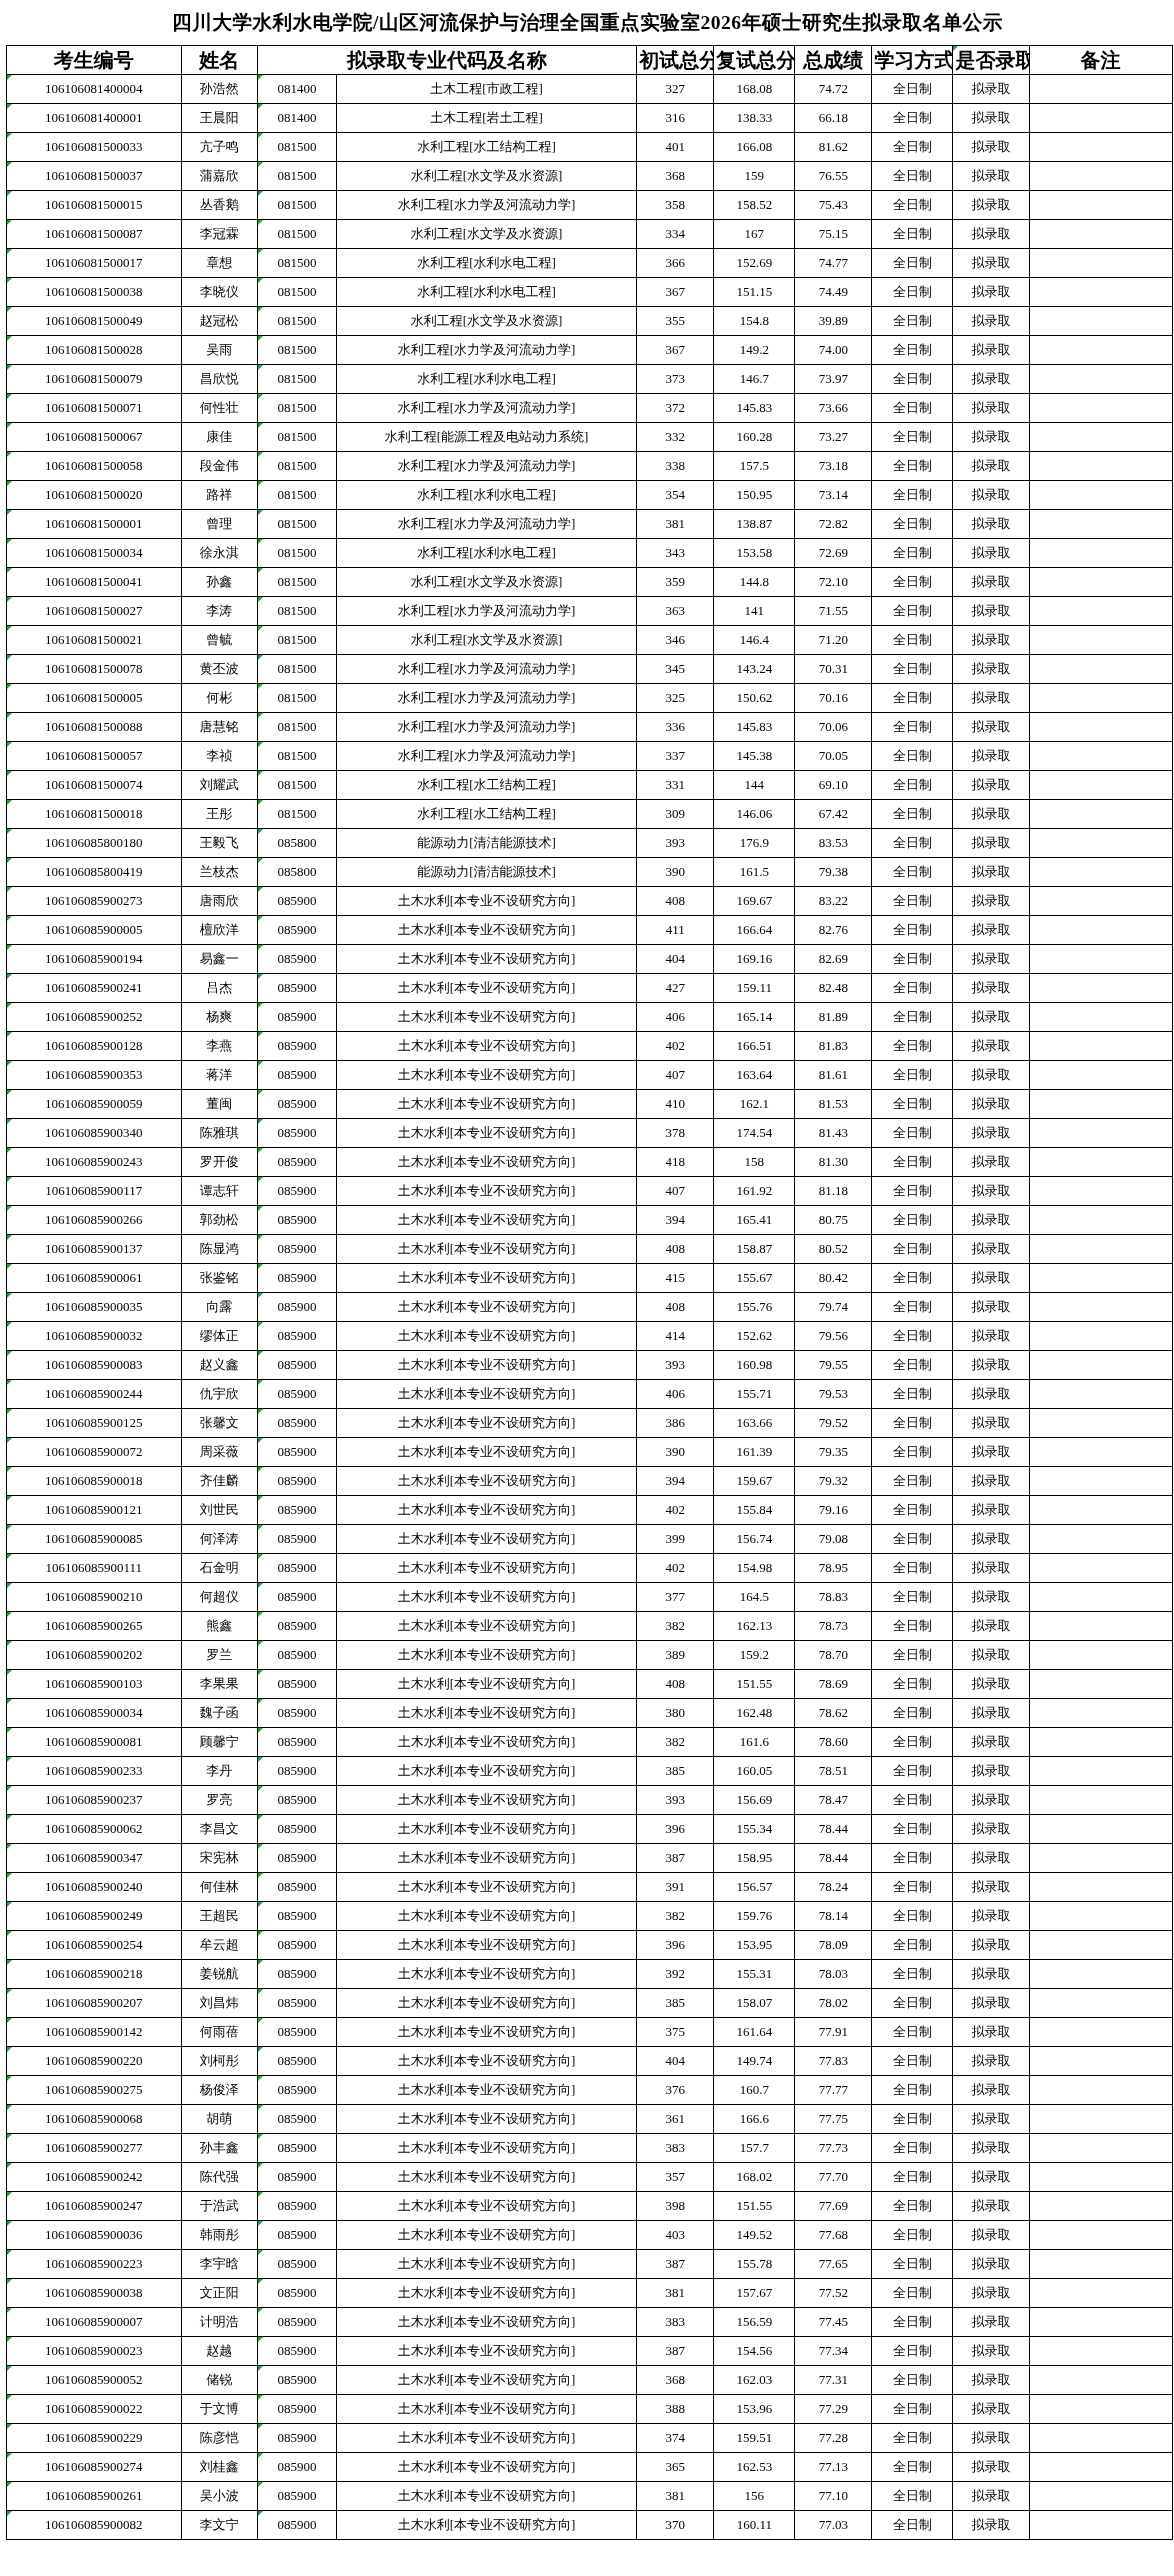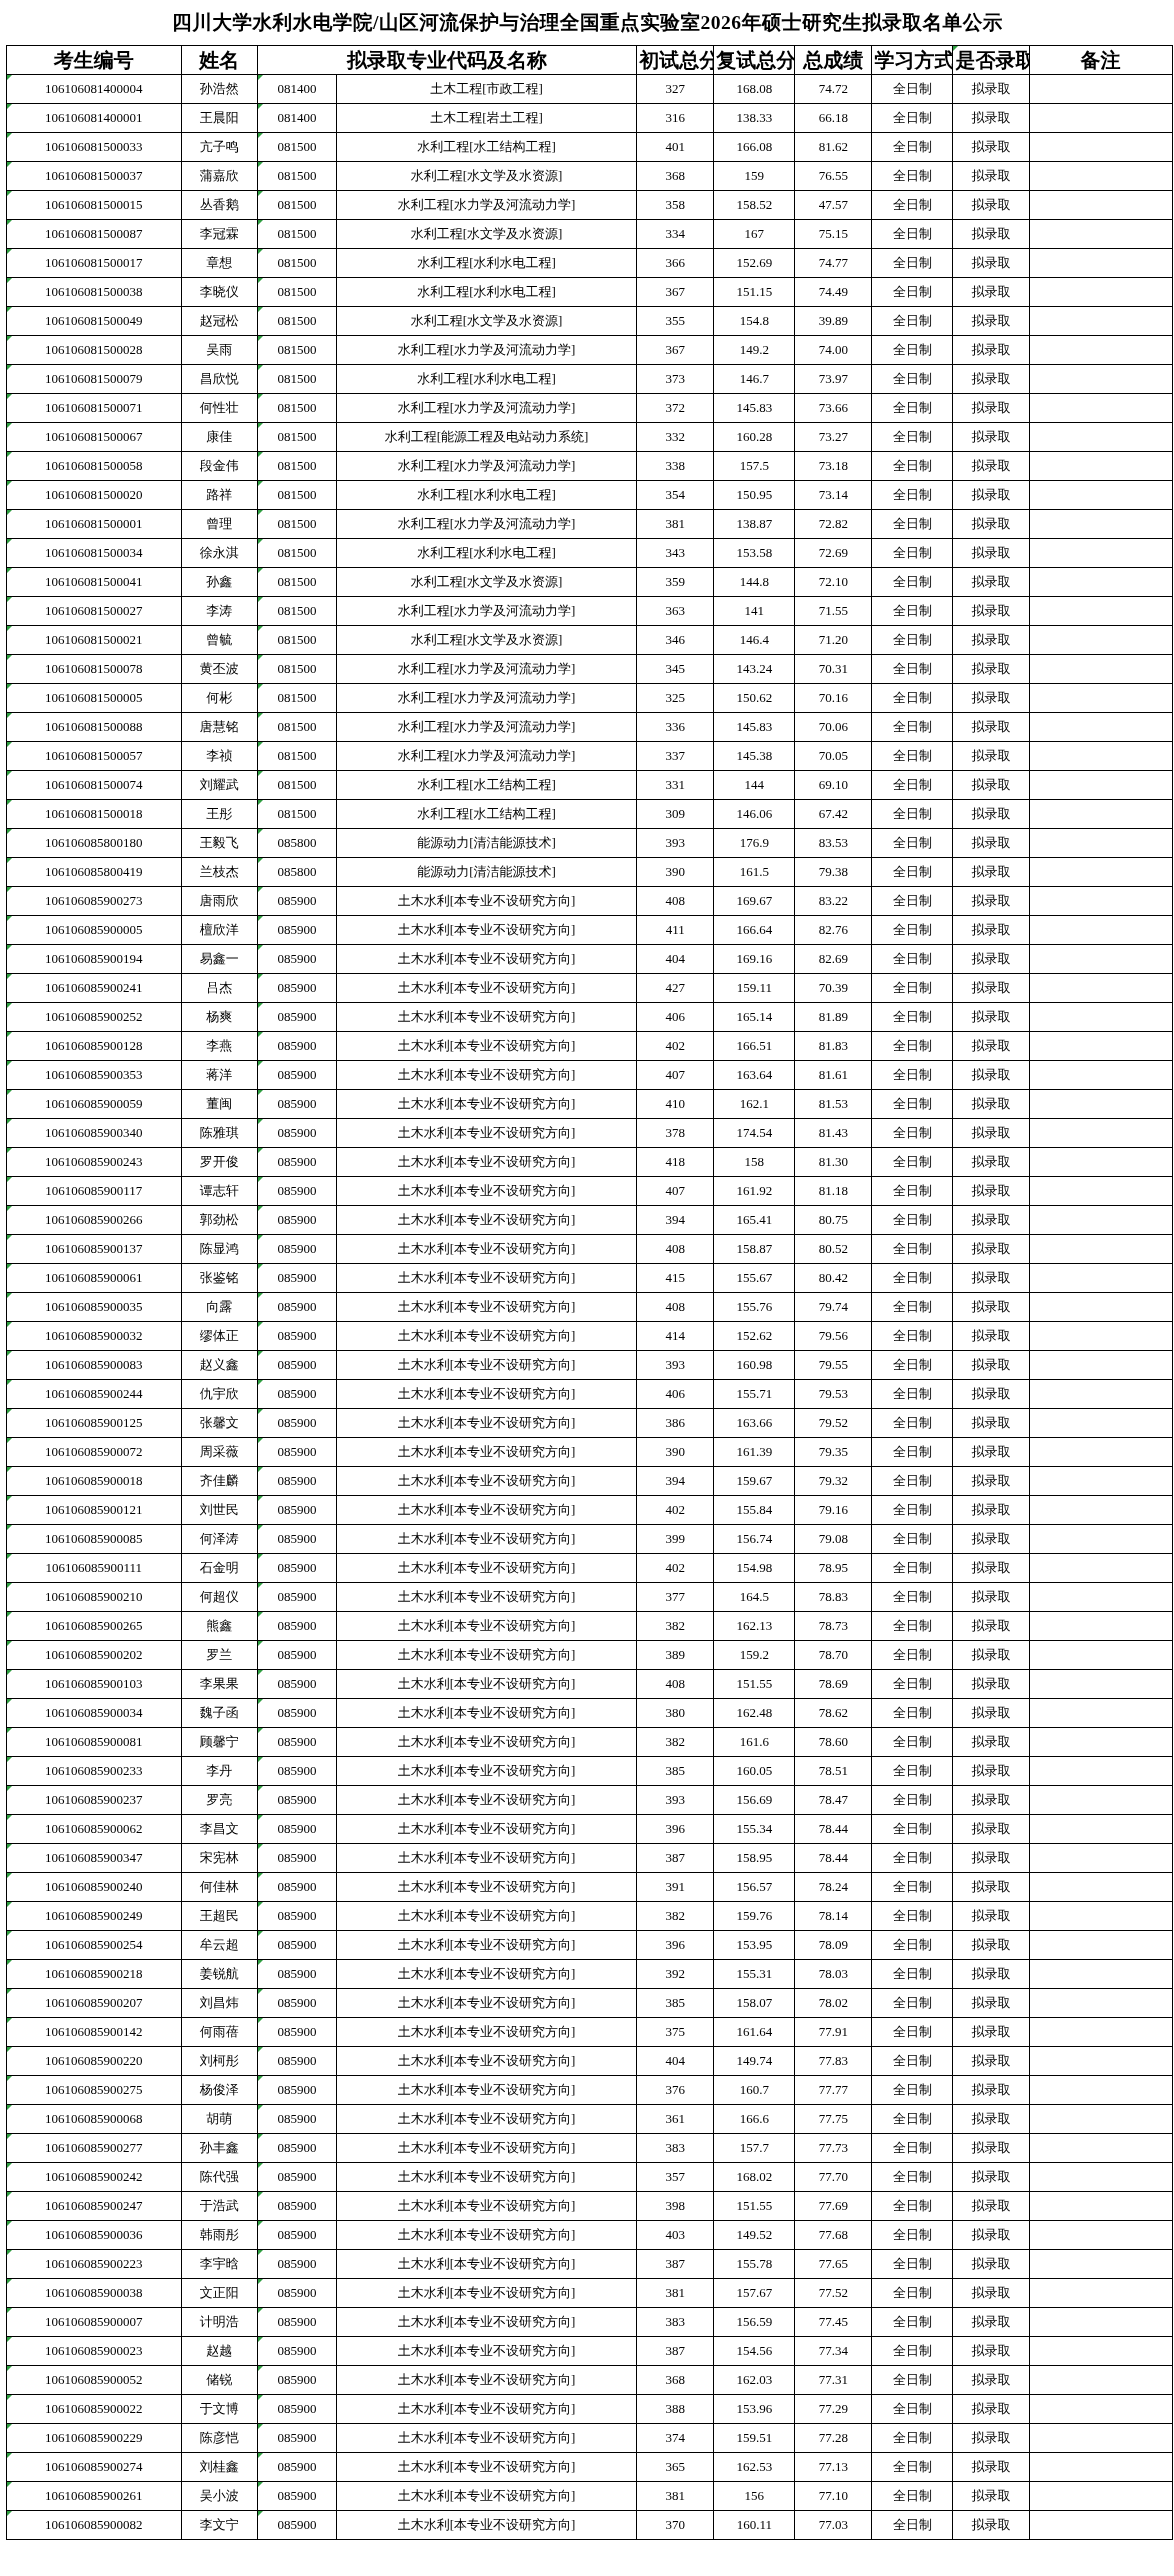--- a/index.html
+++ b/index.html
@@ -108,21 +108,21 @@
       <td></td>
     </tr>
 
     <tr>
       <td class="cell-id"><span class="tri"></span>106106081500015</td>
       <td>丛香鹅</td>
       <td><span class="tri"></span>081500</td>
       <td class="cell-major">水利工程[水力学及河流动力学]</td>
       <td>358</td>
       <td>158.52</td>
-      <td>47.57</td>
+      <td>75.43</td>
       <td>全日制</td>
       <td>拟录取</td>
       <td></td>
     </tr>
 
     <tr>
       <td class="cell-id"><span class="tri"></span>106106081500087</td>
       <td>李冠霖</td>
       <td><span class="tri"></span>081500</td>
       <td class="cell-major">水利工程[水文学及水资源]</td>
@@ -460,21 +460,21 @@
       <td></td>
     </tr>
 
     <tr>
       <td class="cell-id"><span class="tri"></span>106106085900241</td>
       <td>吕杰</td>
       <td><span class="tri"></span>085900</td>
       <td class="cell-major">土木水利[本专业不设研究方向]</td>
       <td>427</td>
       <td>159.11</td>
-      <td>70.39</td>
+      <td>82.48</td>
       <td>全日制</td>
       <td>拟录取</td>
       <td></td>
     </tr>
 
     <tr>
       <td class="cell-id"><span class="tri"></span>106106085900252</td>
       <td>杨爽</td>
       <td><span class="tri"></span>085900</td>
       <td class="cell-major">土木水利[本专业不设研究方向]</td>

